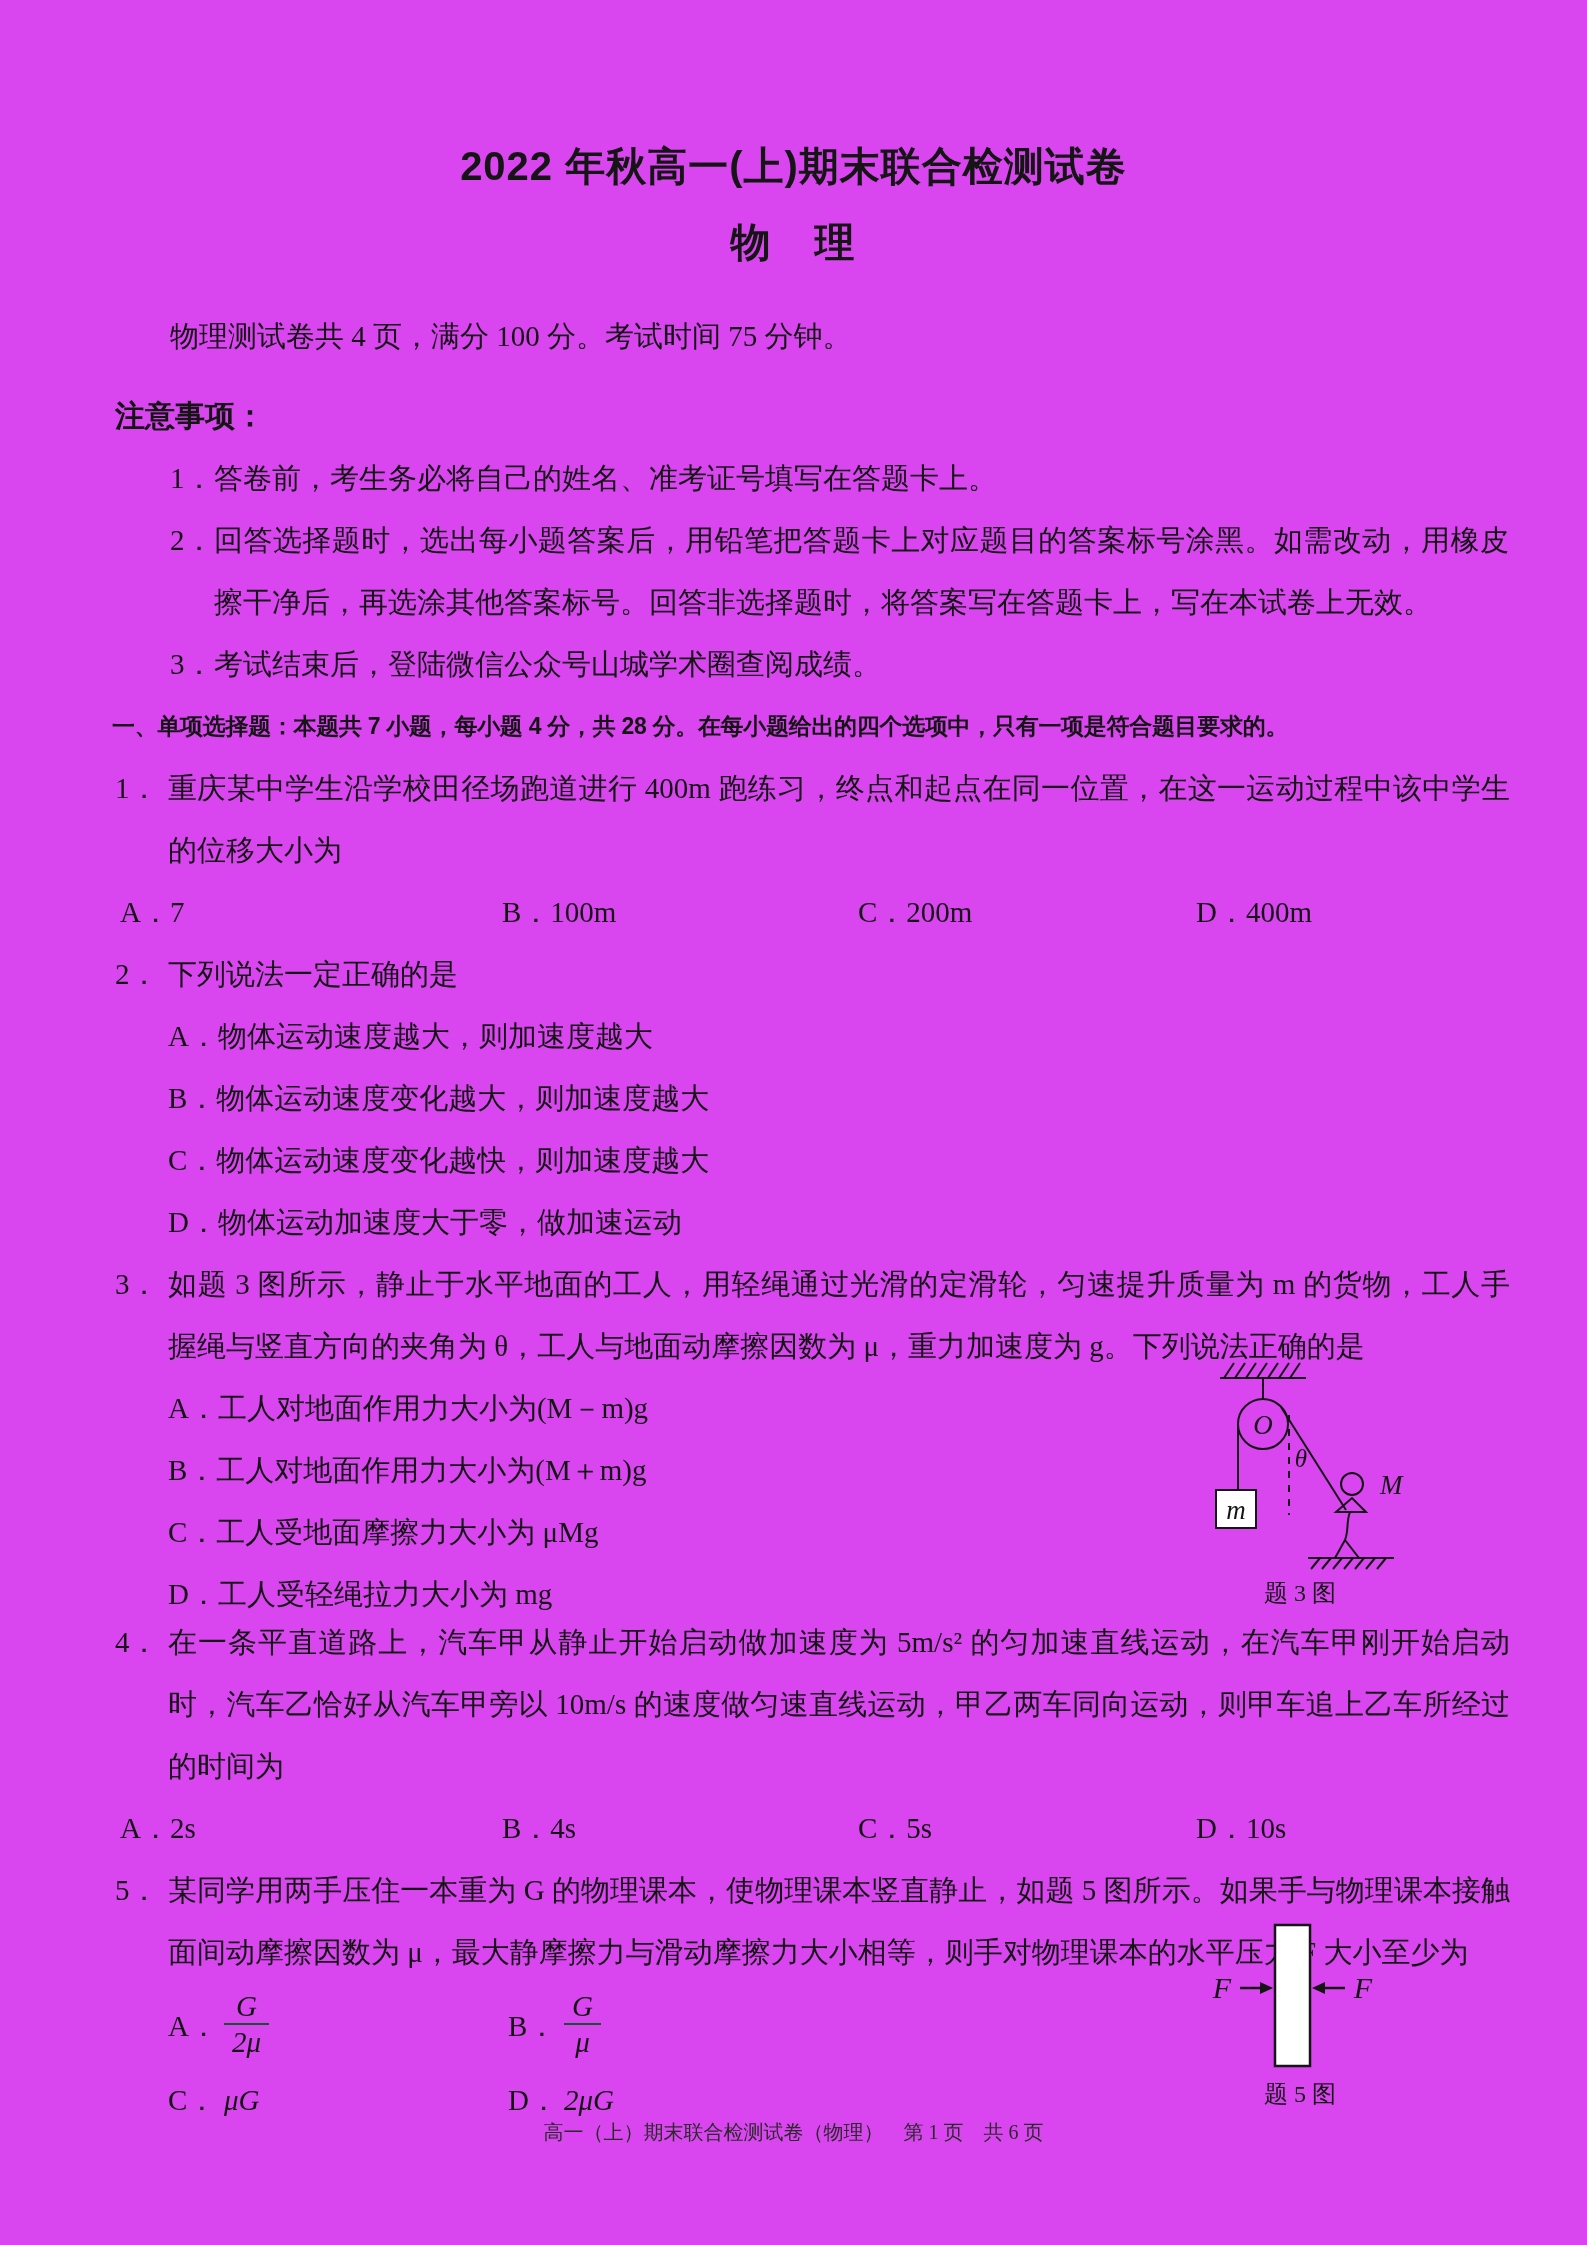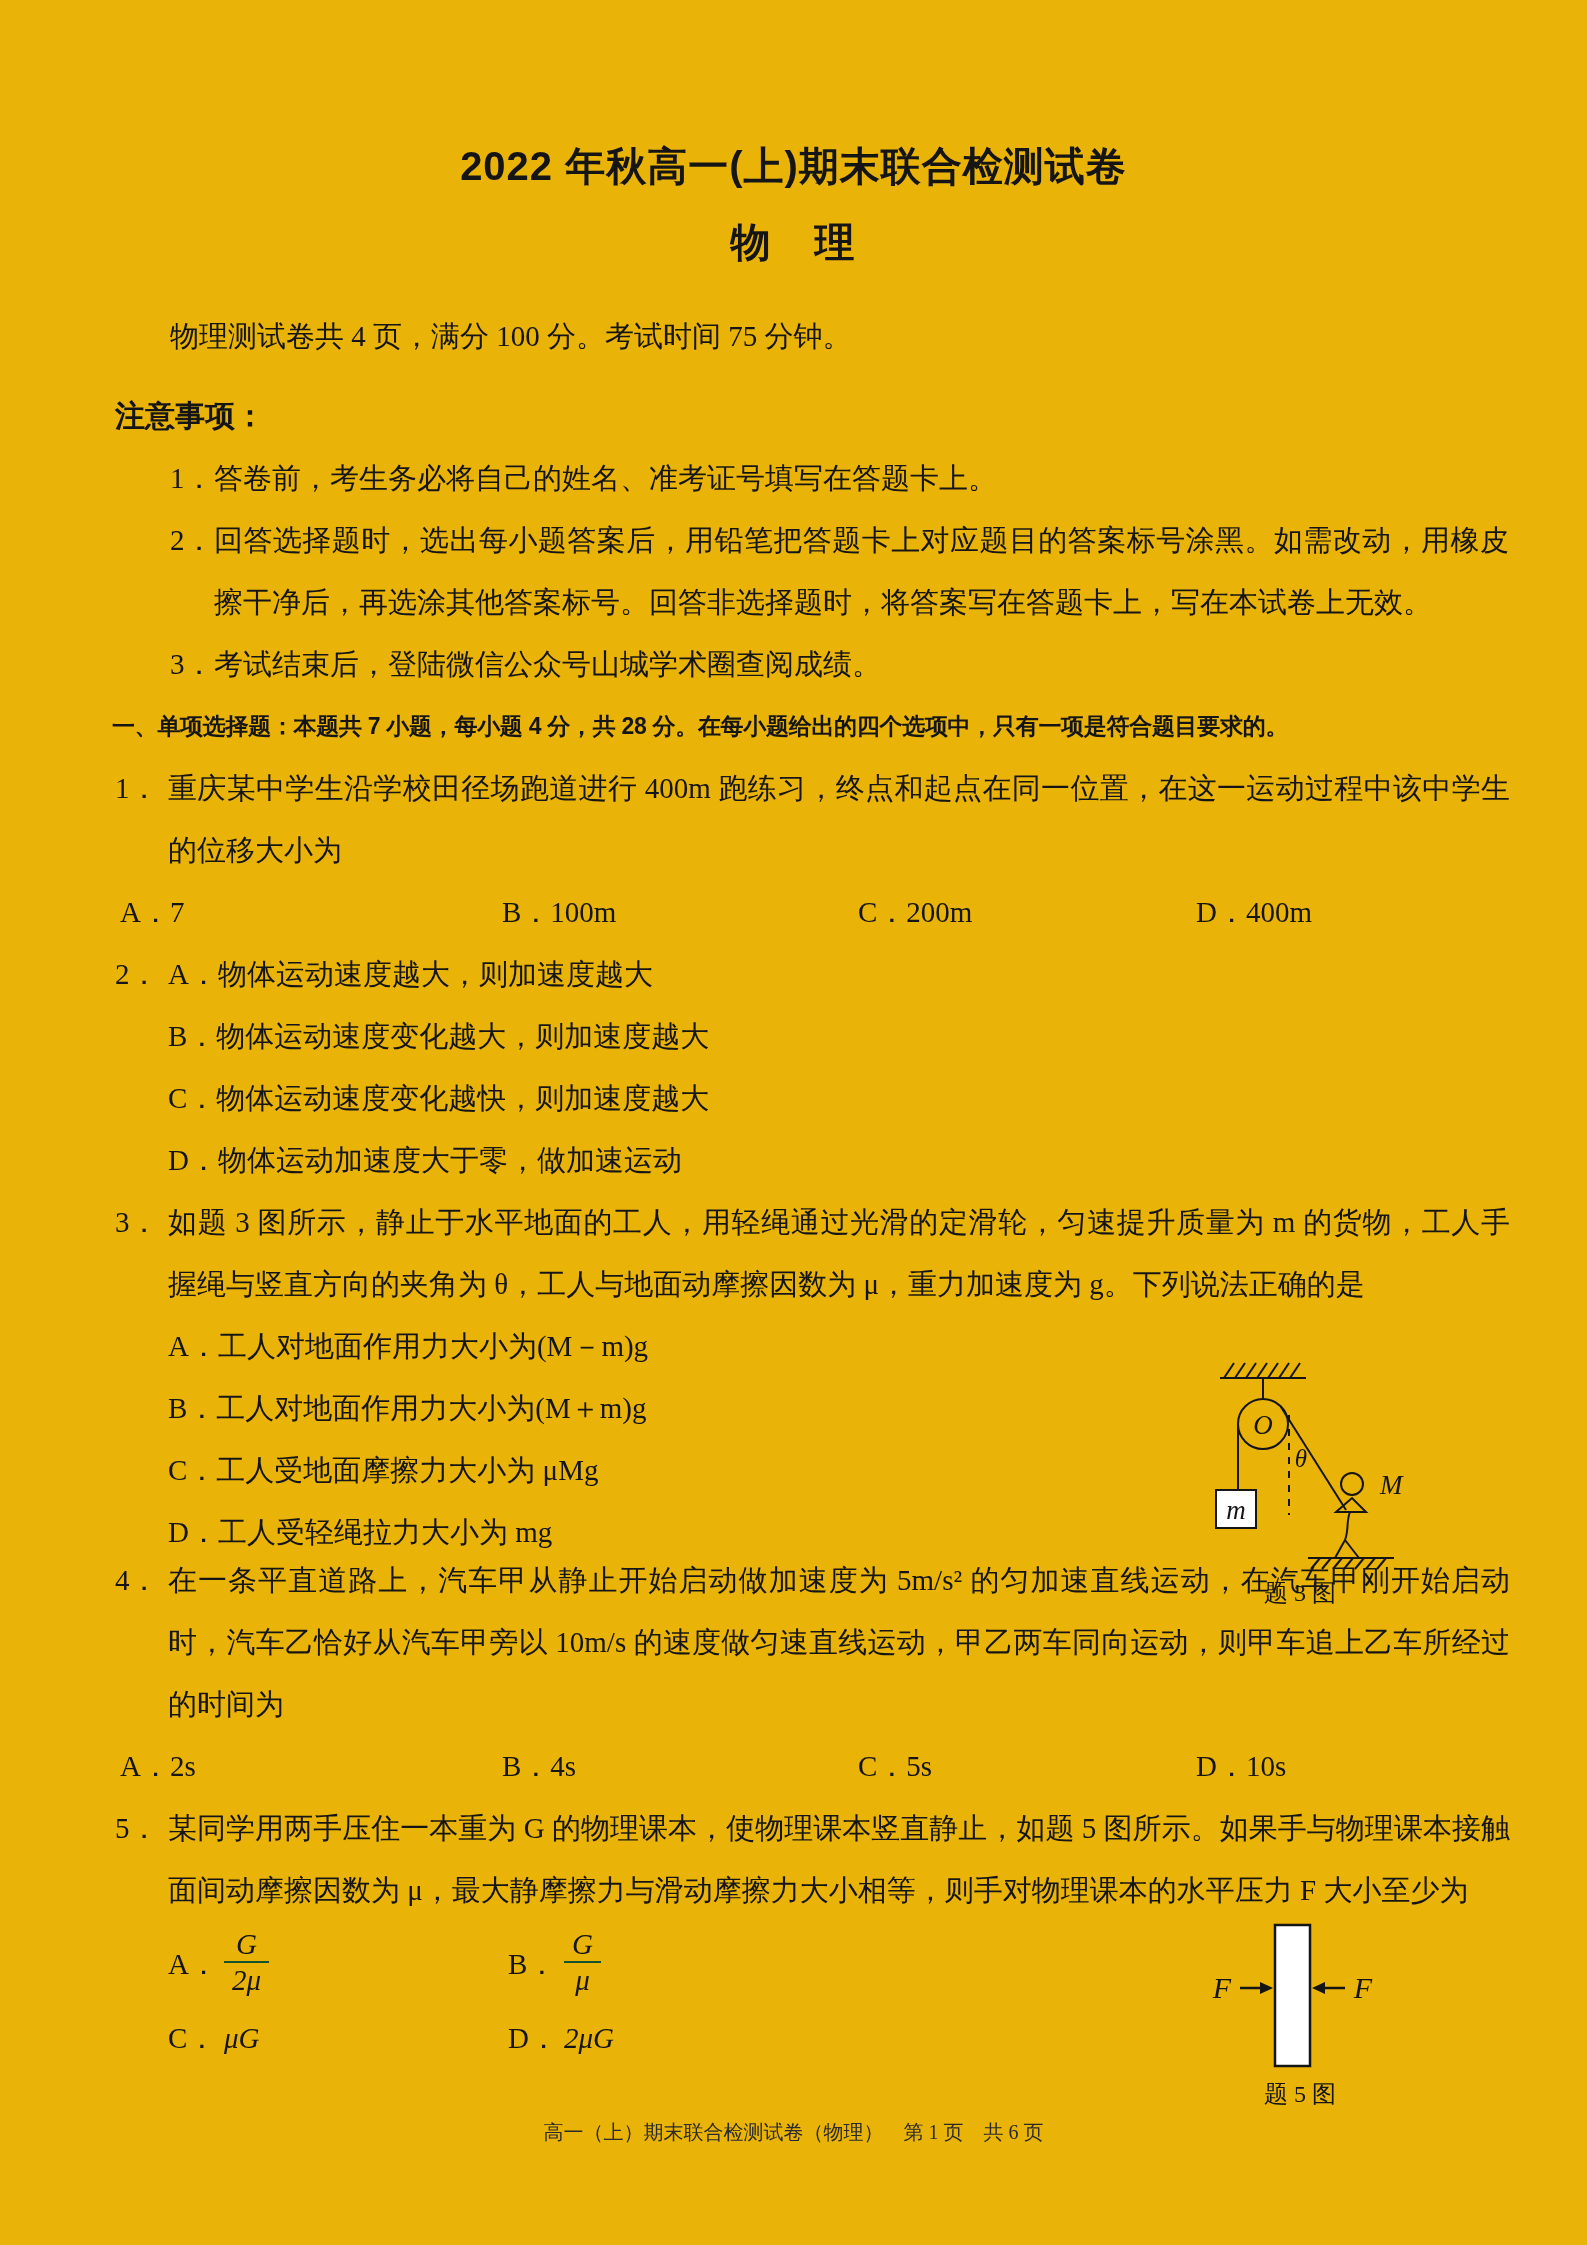--- a/index.html
+++ b/index.html
@@ -1,19 +1,19 @@
 <!DOCTYPE html>
 <html><head>
 <meta charset="utf-8">
 <style>
   * { margin:0; padding:0; box-sizing:border-box; }
   html,body { background:#9a9a9a; }
   .page {
     position:relative; width:1587px; height:2245px;
-    background:#eab308; color:#151515; margin:0 auto; overflow:hidden;
+    background:#d946ef; color:#151515; margin:0 auto; overflow:hidden;
     font-family:"Liberation Serif","DejaVu Serif",serif;
     font-size:29px; line-height:62px;
   }
   .heiti { font-family:"Liberation Sans","DejaVu Sans",sans-serif; font-weight:700; }
   .title { margin-top:135px; height:62px; line-height:62px; text-align:center;
            font-size:40px; letter-spacing:1px; }
   .subject { margin-top:14px; height:62px; line-height:62px; text-align:center;
              font-size:40px; letter-spacing:2px; }
   .intro { margin-top:32px; padding-left:170px; padding-right:92px; }
   .notice-h { margin-top:18px; padding-left:115px; font-size:30px; line-height:62px; }
@@ -84,20 +84,21 @@
     <div class="row4">
       <span class="c1">A．7</span>
       <span class="c2">B．100m</span>
       <span class="c3">C．200m</span>
       <span class="c4">D．400m</span>
     </div>
   </div>
 
   <div class="question">
     <span class="q-num">2．</span>
+    <div class="stem">下列说法一定正确的是</div>
     <div class="opt-stack">A．物体运动速度越大，则加速度越大</div>
     <div class="opt-stack">B．物体运动速度变化越大，则加速度越大</div>
     <div class="opt-stack">C．物体运动速度变化越快，则加速度越大</div>
     <div class="opt-stack">D．物体运动加速度大于零，做加速运动</div>
   </div>
 
   <div class="question">
     <span class="q-num">3．</span>
     <div class="stem">如题 3 图所示，静止于水平地面的工人，用轻绳通过光滑的定滑轮，匀速提升质量为 m 的货物，工人手握绳与竖直方向的夹角为 θ，工人与地面动摩擦因数为 μ，重力加速度为 g。下列说法正确的是</div>
     <div class="opt-stack">A．工人对地面作用力大小为(M－m)g</div>

